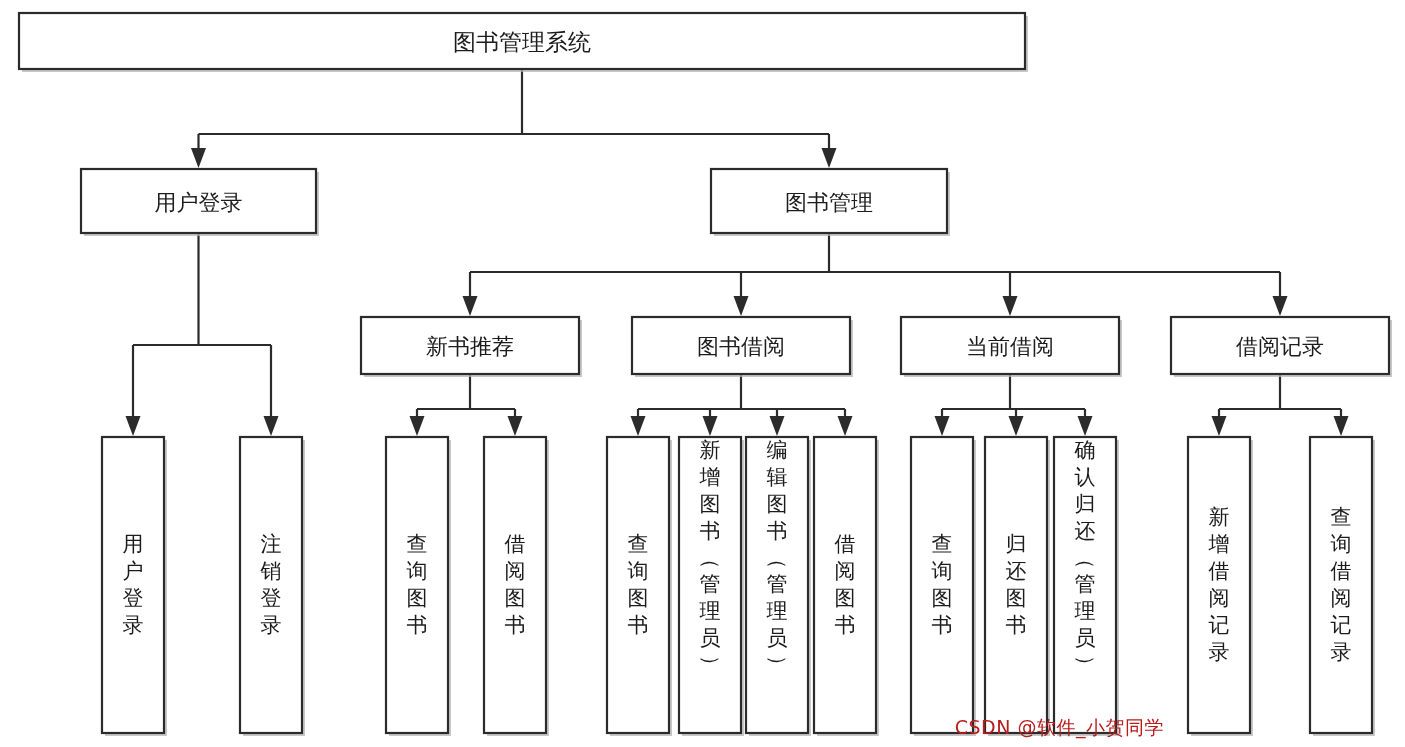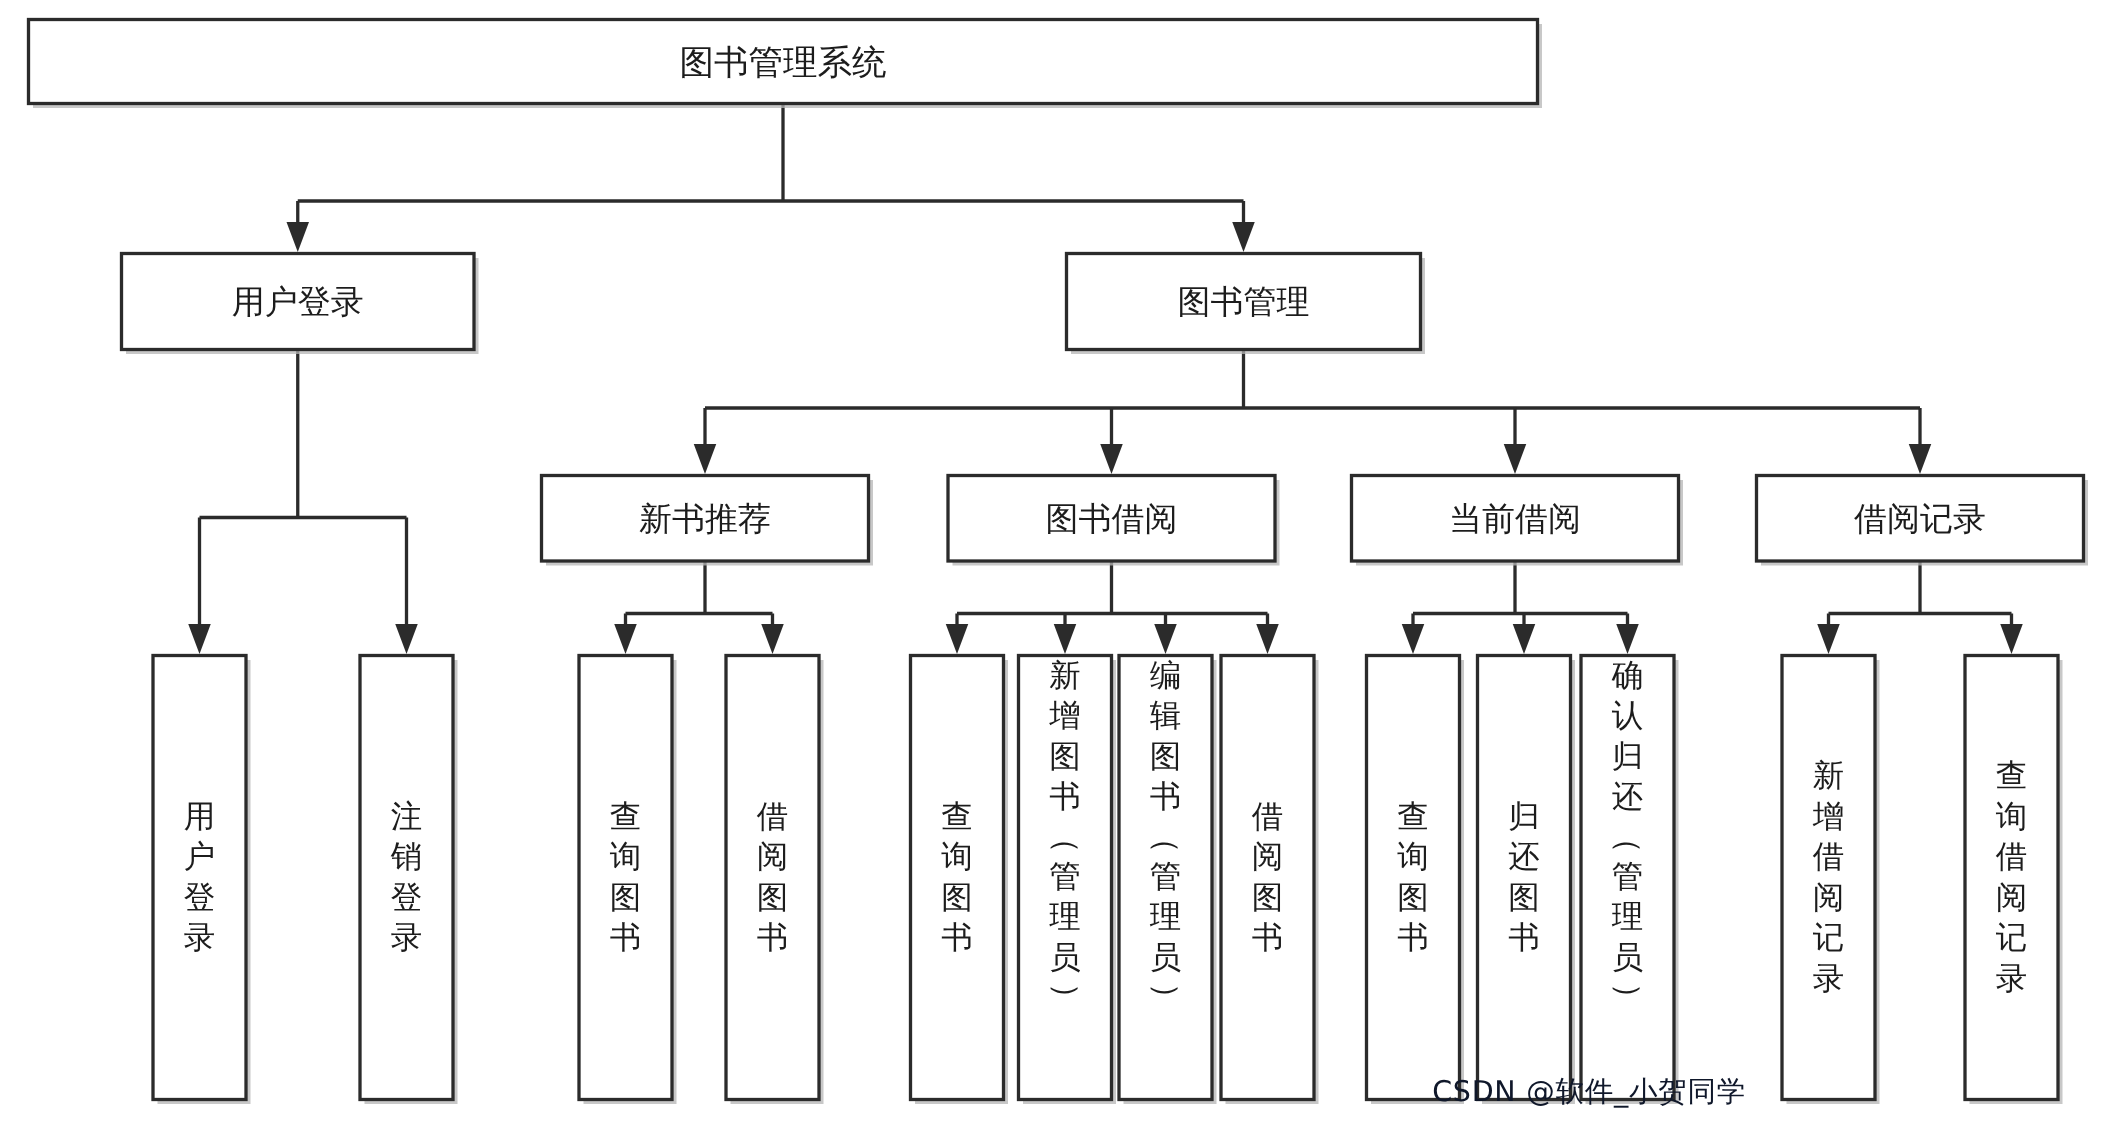--- a/index.html
+++ b/index.html
@@ -76,21 +76,21 @@
   .vlabel-char.rot {
     transform: rotate(90deg);
     display: block;
   }
   .watermark {
     position: absolute;
     right: 10px;
     bottom: 6px;
     font-family: "DejaVu Sans", "Liberation Sans", sans-serif;
     font-size: 19px;
-    color: #0f172a;
+    color: #b91c1c;
     white-space: nowrap;
     letter-spacing: 0.5px;
   }
 </style>
 </head>
 <body>
 
 <div id="diagram-root">
 
   <svg class="diagram-canvas" id="svg-canvas" viewBox="0 0 1405 747" xmlns="http://www.w3.org/2000/svg">

